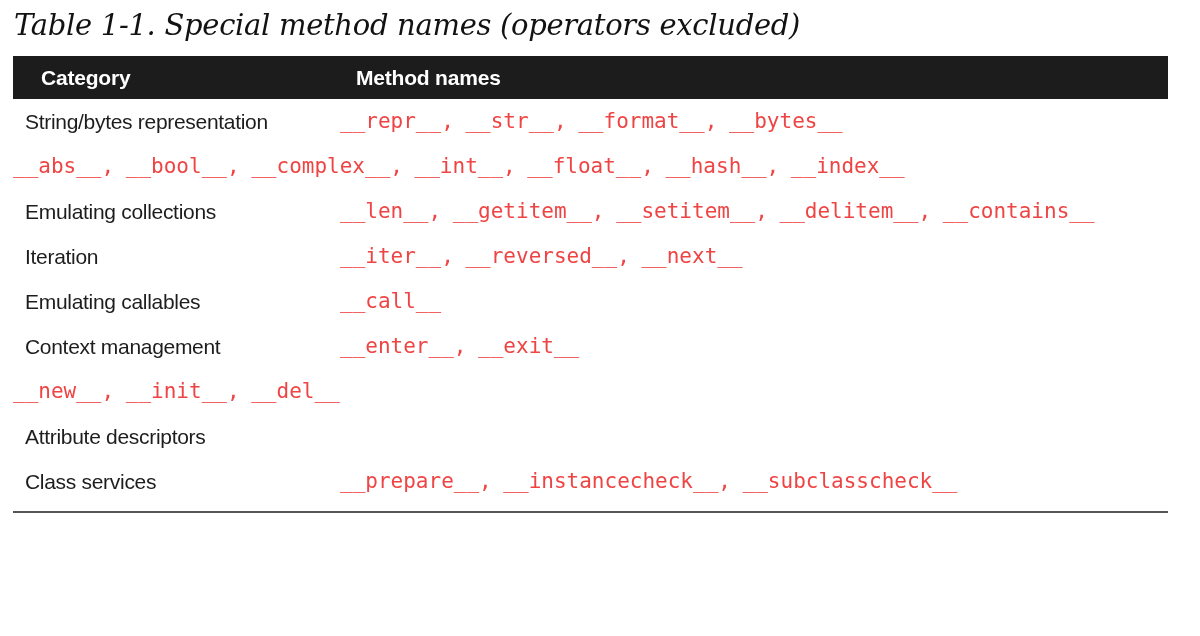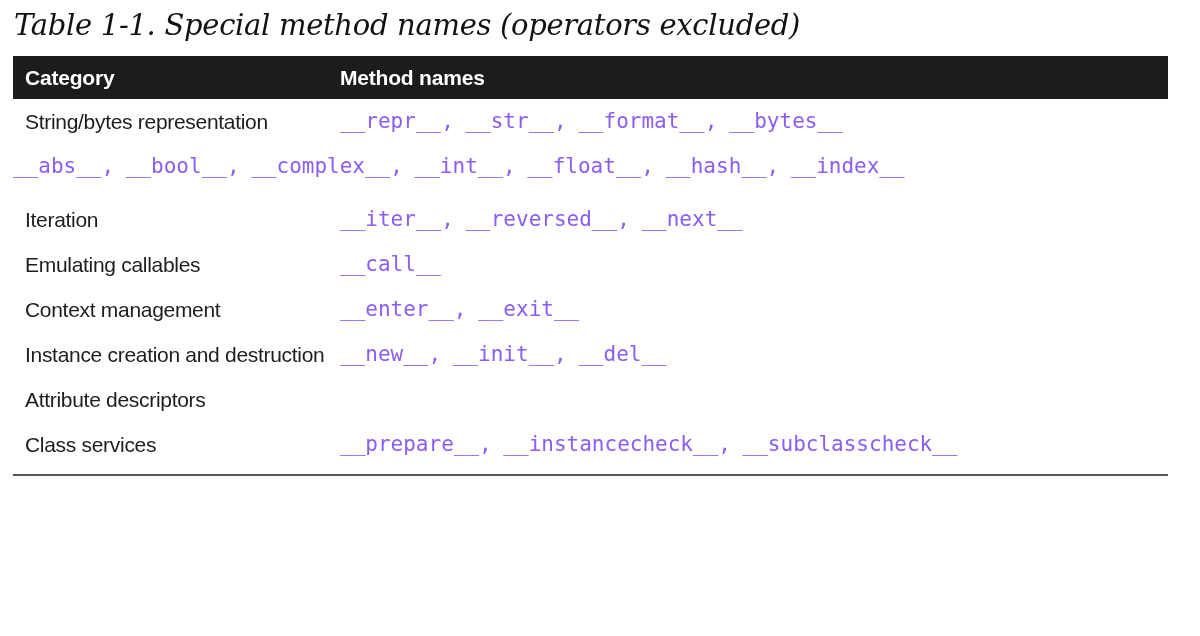--- a/index.html
+++ b/index.html
@@ -22,20 +22,21 @@
     letter-spacing: -0.3px;
     color: #121212;
     margin: 0 0 12px 1px;
     white-space: nowrap;
   }
   .smtable { width: 1155px; }
   .thead {
     display: flex;
     align-items: center;
     height: 43px;
+    padding-left: 16px;
   }
   .th {
     color: #ffffff;
     font-weight: bold;
     font-size: 21px;
     letter-spacing: -0.2px;
     white-space: nowrap;
   }
   .col-cat {
     box-sizing: border-box;
@@ -48,21 +49,21 @@
   .row .col-cat {
     font-size: 21px;
     line-height: 37px;
     letter-spacing: -0.3px;
     white-space: nowrap;
   }
   .row .col-methods {
     font-family: "DejaVu Sans Mono", monospace;
     font-size: 21px;
     line-height: 37px;
-    color: #8b5cf6;
+    color: #ef4444;
     word-spacing: -1px;
   }
   .bottom-rule {
     border: none;
     border-top: 2px solid #565656;
     margin: 7px 0 0 0;
   }
 </style>
 </head>
 <body>
@@ -80,35 +81,36 @@
 
     <div>
       <div class="row">
         <div class="col-cat">String/bytes representation</div>
         <div class="col-methods">__repr__, __str__, __format__, __bytes__</div>
       </div>
       <div class="row">
         <div class="col-methods">__abs__, __bool__, __complex__, __int__, __float__, __hash__, __index__</div>
       </div>
       <div class="row">
+        <div class="col-cat">Emulating collections</div>
+        <div class="col-methods">__len__, __getitem__, __setitem__, __delitem__, __contains__</div>
       </div>
       <div class="row">
         <div class="col-cat">Iteration</div>
         <div class="col-methods">__iter__, __reversed__, __next__</div>
       </div>
       <div class="row">
         <div class="col-cat">Emulating callables</div>
         <div class="col-methods">__call__</div>
       </div>
       <div class="row">
         <div class="col-cat">Context management</div>
         <div class="col-methods">__enter__, __exit__</div>
       </div>
       <div class="row">
-        <div class="col-cat">Instance creation and destruction</div>
         <div class="col-methods">__new__, __init__, __del__</div>
       </div>
       <div class="row">
         <div class="col-cat">Attribute descriptors</div>
       </div>
       <div class="row">
         <div class="col-cat">Class services</div>
         <div class="col-methods">__prepare__, __instancecheck__, __subclasscheck__</div>
       </div>
     </div>

